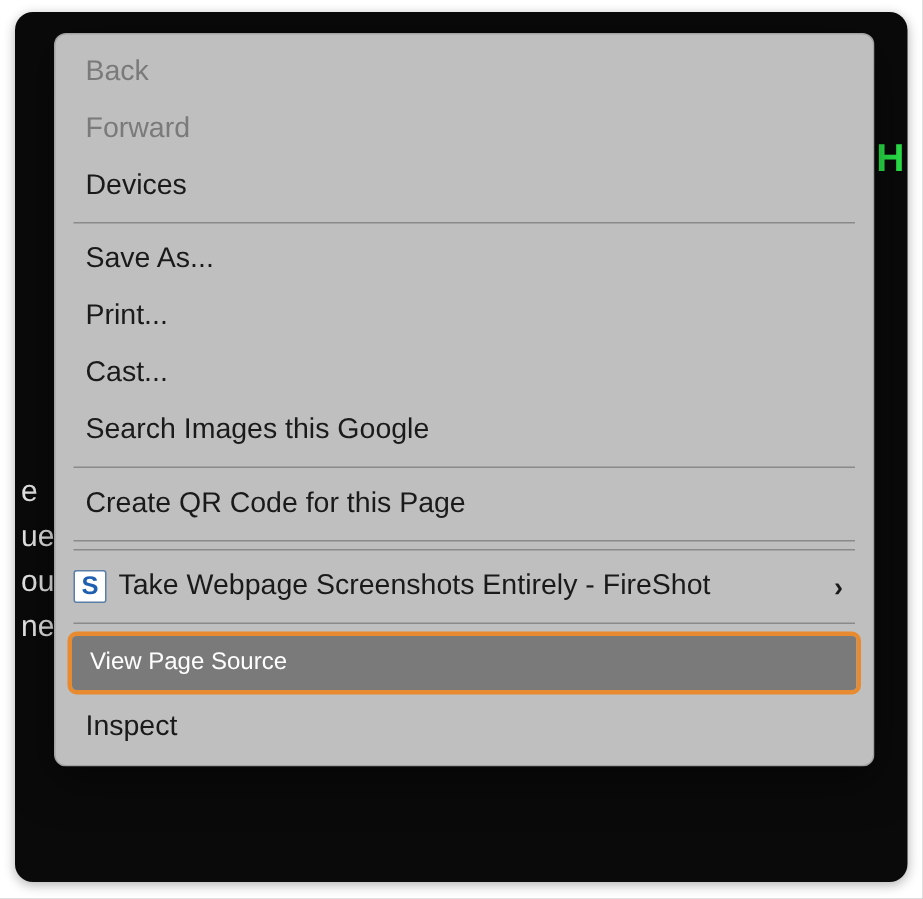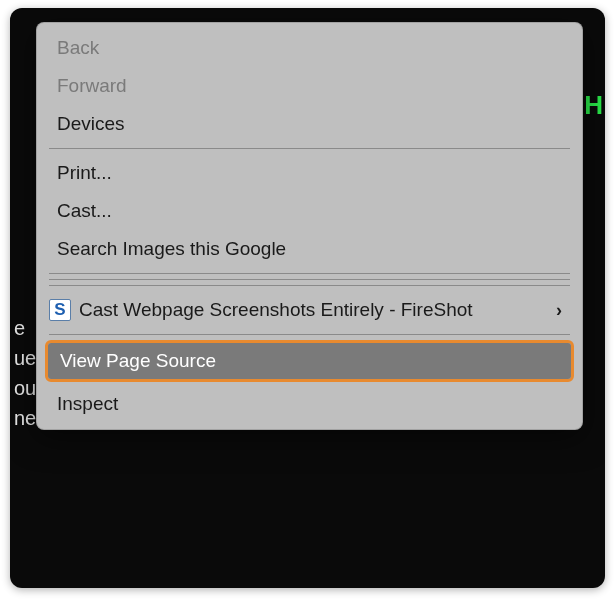--- a/index.html
+++ b/index.html
@@ -105,21 +105,21 @@
     .highlighted-wrapper {
       margin: 3px 8px;
       border: 3px solid #e88a2f;
       border-radius: 6px;
       overflow: hidden;
     }
     .highlighted-item {
       background: #7a7a7a;
       color: #ffffff;
       padding: 5px 12px;
-      font-size: 19px;
+      font-size: 16px;
       line-height: 26px;
     }
   </style>
 </head>
 <body>
 
 <div class="outer-frame">
   <div class="bg-text">
     <div>e</div>
     <div>ue</div>
@@ -129,35 +129,37 @@
   <div class="bg-accent">H</div>
   <div class="bg-accent2"></div>
 
   <div class="context-menu">
     <div class="menu-item disabled">Back</div>
     <div class="menu-item disabled">Forward</div>
     <div class="menu-item">Devices</div>
 
     <div class="menu-divider"></div>
 
+    <div class="menu-item">Save As...</div>
     <div class="menu-item">Print...</div>
     <div class="menu-item">Cast...</div>
     <div class="menu-item">Search Images this Google</div>
 
     <div class="menu-divider"></div>
 
+    <div class="menu-item">Create QR Code for this Page</div>
 
     <div class="menu-divider"></div>
 
 
     <div class="menu-divider"></div>
 
     <div class="menu-item has-icon">
       <span class="fireshot-icon">S</span>
-      <span>Cast Webpage Screenshots Entirely - FireShot</span>
+      <span>Take Webpage Screenshots Entirely - FireShot</span>
       <span class="chevron">›</span>
     </div>
 
     <div class="menu-divider"></div>
 
     <div class="highlighted-wrapper">
       <div class="highlighted-item">View Page Source</div>
     </div>
 
     <div class="menu-item">Inspect</div>

